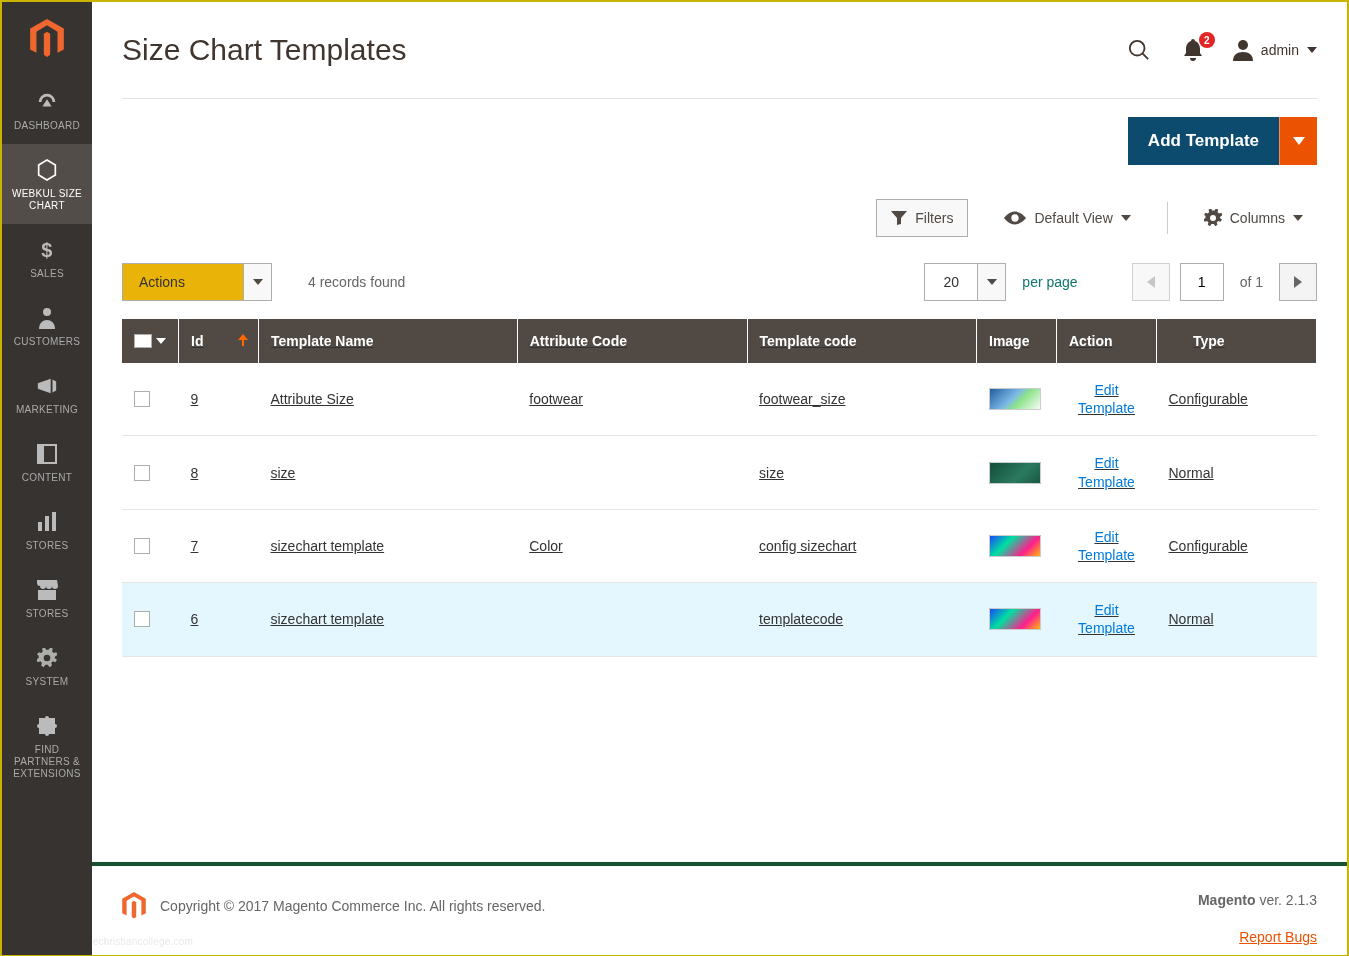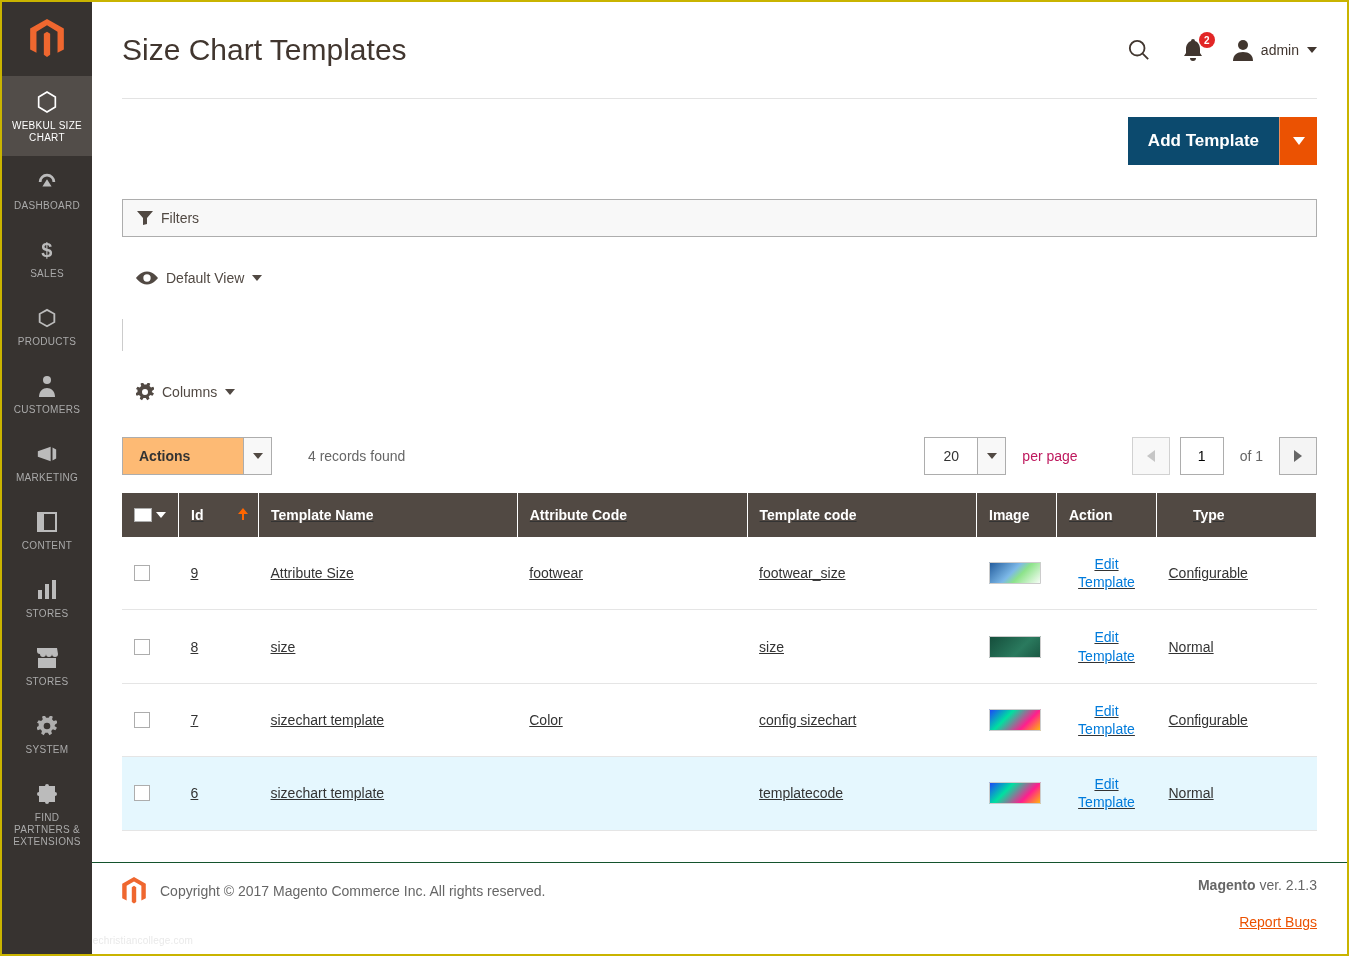--- a/index.html
+++ b/index.html
@@ -33,38 +33,38 @@
   hr.sep{border:none;border-top:1px solid #e3e3e3;}
 
   
   .add-row{display:flex;justify-content:flex-end;padding:18px 0 34px;}
   .btn-primary{background:#0c4a6e;color:#fff;font-size:17px;font-weight:600;border:none;height:48px;padding:0 20px;display:flex;align-items:center;cursor:pointer;}
   .btn-primary-split{display:flex;height:48px;}
   .btn-primary-caret{background:#eb5202;border:none;border-left:1px solid rgba(255,255,255,.35);width:38px;display:flex;align-items:center;justify-content:center;cursor:pointer;}
   .btn-primary-caret svg{fill:#fff;}
 
   
-  .toolbar-row{display:flex;justify-content:flex-end;gap:22px;padding-bottom:26px;flex-direction:column;}
+  .toolbar-row{display:flex;justify-content:flex-end;align-items:center;gap:22px;padding-bottom:26px;}
   .tb-btn{height:38px;padding:0 14px;display:flex;align-items:center;gap:8px;cursor:pointer;color:#514943;}
   .tb-btn.boxed{border:1px solid #adadad;background:#f8f8f8;}
   .tb-btn svg.chev{width:10px;height:10px;fill:#514943;}
   .tb-divider{width:1px;height:32px;background:#ccc;}
 
   
   .controls-row{display:flex;align-items:center;padding-bottom:18px;}
-  .select-ish{display:flex;height:38px;border:1px solid #adadad;background:#fdba74;font-weight:bold;}
+  .select-ish{display:flex;height:38px;border:1px solid #adadad;background:#eab308;}
   .select-ish .sel-label{padding:0 16px;display:flex;align-items:center;color:#333;min-width:120px;}
   .select-ish .sel-caret{width:28px;border-left:1px solid #adadad;background:#f8f8f8;display:flex;align-items:center;justify-content:center;}
   .records{margin-left:36px;color:#666;}
   .spacer{flex:1;}
   .pager{display:flex;align-items:center;gap:10px;margin-left:40px;}
   .pgsize{display:flex;height:38px;}
   .pgsize .sel-label{border:1px solid #adadad;background:#fff;display:flex;align-items:center;justify-content:center;width:54px;}
   .pgsize .sel-caret{border:1px solid #adadad;border-left:none;width:28px;background:#f8f8f8;display:flex;align-items:center;justify-content:center;}
-  .pglbl{color:#be185d;margin:0 8px 0 6px;}
+  .pglbl{color:#0f766e;margin:0 8px 0 6px;}
   .pgbtn{width:38px;height:38px;border:1px solid #adadad;background:#f4f4f4;display:flex;align-items:center;justify-content:center;cursor:pointer;}
   .pgbtn.disabled{background:#f4f4f4;opacity:.55;}
   .pginput{width:44px;height:38px;border:1px solid #adadad;text-align:center;font-size:14px;}
   .pgof{color:#666;padding:0 6px;}
 
   
   .grid{width:100%;border-collapse:collapse;text-decoration:underline;}
   .grid thead th{background:#514943;color:#fff;font-weight:600;text-align:left;padding:14px 12px;font-size:14px;border-right:1px solid rgba(255,255,255,.1);position:relative;}
   .grid thead th:first-child{width:56px;}
   .grid thead th .sort-arrow{position:absolute;right:10px;top:50%;transform:translateY(-50%);}
@@ -74,70 +74,62 @@
   .grid tbody td{padding:18px 12px;border-bottom:1px solid #e5e5e5;vertical-align:middle;color:#333;}
   .grid tbody tr.hl td{background:#e5f7fe;}
   .row-chk{width:16px;height:16px;border:1px solid #adadad;display:block;background:#fff;cursor:pointer;}
   .thumb{width:52px;height:22px;border-radius:1px;box-shadow:0 0 0 1px #ccc inset;}
   .thumb.a{background:linear-gradient(135deg,#1e5799 0%,#7db9e8 45%,#8de38a 60%,#fff 100%);}
   .thumb.b{background:linear-gradient(135deg,#144c3a 0%,#2a7a5e 60%,#1a5642 100%);}
   .thumb.c{background:linear-gradient(135deg,#1e3cff 0%,#00e0a0 35%,#ff1e8e 70%,#ffc400 100%);}
   .link{color:#007bdb;cursor:pointer;text-align:center;display:block;line-height:1.3;}
 
   
-  .footer{margin-left:90px;border-top:1px solid #14532d;padding:14px 30px 10px;display:flex;align-items:flex-start;}
+  .footer{margin-left:90px;border-top:4px solid #14532d;padding:26px 30px 10px;display:flex;align-items:flex-start;}
   .footer-left{display:flex;align-items:center;gap:14px;color:#666;}
   .footer-right{margin-left:auto;text-align:right;color:#666;}
   .footer-right a{color:#eb5202;text-decoration:underline;}
 
   .watermark{position:absolute;left:34px;bottom:8px;font-size:10px;color:#e9e9e9;letter-spacing:.2px;}
 </style>
 </head>
 <body>
 
 <div class="frame">
 
   <nav class="sidebar">
     <div class="logo-box">
       <svg viewBox="0 0 32 38">
           <path fill="#ef672f" d="M16 0 L32 9 V29 L26 32 V12 L16 6 L6 12 V32 L0 29 V9 Z"></path>
           <path fill="#ef672f" d="M13 14 V34 L16 36 L19 34 V14 L16 12 Z"></path>
         </svg>
     </div>
+    <div class="nav-item">
+      <div class="nav-icon">
+          <svg width="22" height="22" viewBox="0 0 24 24">
+            <path d="M12 3a9 9 0 0 0-9 9h3a6 6 0 1 1 12 0h3a9 9 0 0 0-9-9zm0 6l5 8H7z"></path>
+          </svg>
+        </div>
+      <span>DASHBOARD</span>
+    </div>
     <div class="nav-item active">
       <div class="nav-icon">
           <svg width="20" height="22" viewBox="0 0 24 26">
             <path fill="none" stroke="#fff" stroke-width="2" d="M12 1l10 6v12l-10 6L2 19V7z"></path>
           </svg>
         </div>
       <span>WEBKUL SIZE CHART</span>
     </div>
     <div class="nav-item">
       <div class="nav-icon">
-          <svg width="22" height="22" viewBox="0 0 24 24">
-            <path d="M12 3a9 9 0 0 0-9 9h3a6 6 0 1 1 12 0h3a9 9 0 0 0-9-9zm0 6l5 8H7z"></path>
-          </svg>
-        </div>
-      <span>DASHBOARD</span>
-    </div>
-    <div class="nav-item">
-      <div class="nav-icon">
           <svg width="14" height="22" viewBox="0 0 14 22">
             <text x="7" y="18" text-anchor="middle" font-size="20" font-weight="700" fill="#bbb">$</text>
           </svg>
         </div>
       <span>SALES</span>
-    </div>
-    <div class="nav-item">
-      <div class="nav-icon">
-          <svg width="22" height="22" viewBox="0 0 24 24">
-            <path d="M12 2l9 5v10l-9 5-9-5V7l9-5zm0 2.3L5 8v8l7 3.9L19 16V8l-7-3.7z"></path>
-          </svg>
-        </div>
-      <span>PRODUCTS</span>
     </div>
     <div class="nav-item">
       <div class="nav-icon">
           <svg width="16" height="22" viewBox="0 0 16 22">
             <circle cx="8" cy="5" r="4"></circle>
             <path d="M0 22c0-6 4-9 8-9s8 3 8 9z"></path>
           </svg>
         </div>
       <span>CUSTOMERS</span>
     </div>

